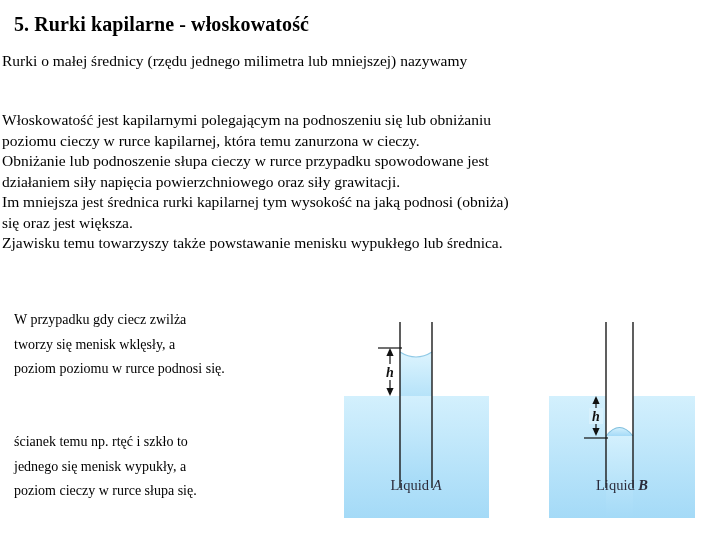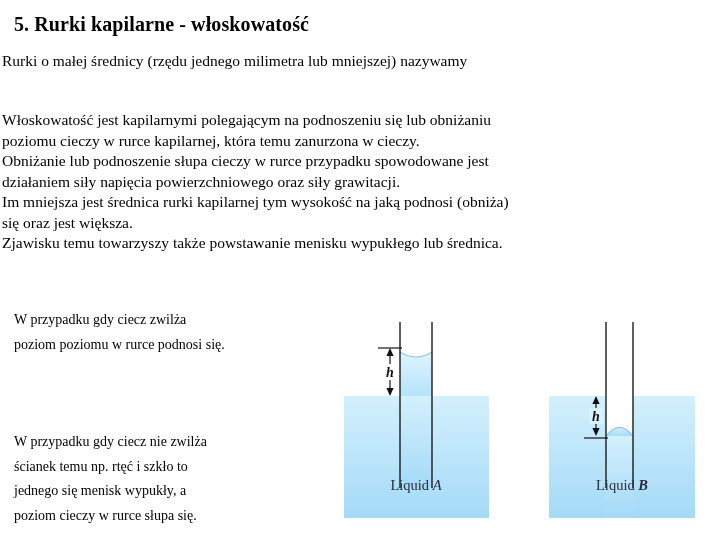--- a/index.html
+++ b/index.html
@@ -86,25 +86,25 @@
     <span class="ln">poziomu cieczy w rurce kapilarnej, która temu zanurzona w cieczy.</span>
     <span class="ln">Obniżanie lub podnoszenie słupa cieczy w rurce przypadku spowodowane jest</span>
     <span class="ln">działaniem siły napięcia powierzchniowego oraz siły grawitacji.</span>
     <span class="ln">Im mniejsza jest średnica rurki kapilarnej tym wysokość na jaką podnosi (obniża)</span>
     <span class="ln">się oraz jest większa.</span>
     <span class="ln">Zjawisku temu towarzyszy także powstawanie menisku wypukłego lub średnica.</span>
   </div>
 
   <div class="note" id="note-concave">
     <span class="ln">W przypadku gdy ciecz zwilża</span>
+    <span class="ln">tworzy się menisk wklęsły, a</span>
     <span class="ln">poziom poziomu w rurce podnosi się.</span>
   </div>
 
   <div class="note" id="note-convex">
-    <span class="ln">W przypadku gdy ciecz nie zwilża</span>
     <span class="ln">ścianek temu np. rtęć i szkło to</span>
     <span class="ln">jednego się menisk wypukły, a</span>
     <span class="ln">poziom cieczy w rurce słupa się.</span>
   </div>
 
   <div class="figure">
     <svg width="390" height="240" viewBox="0 0 390 240" xmlns="http://www.w3.org/2000/svg">
       <defs>
         <linearGradient id="liqA" x1="0" y1="0" x2="0" y2="1">
           <stop offset="0%" stop-color="#d3f0fd"></stop>

